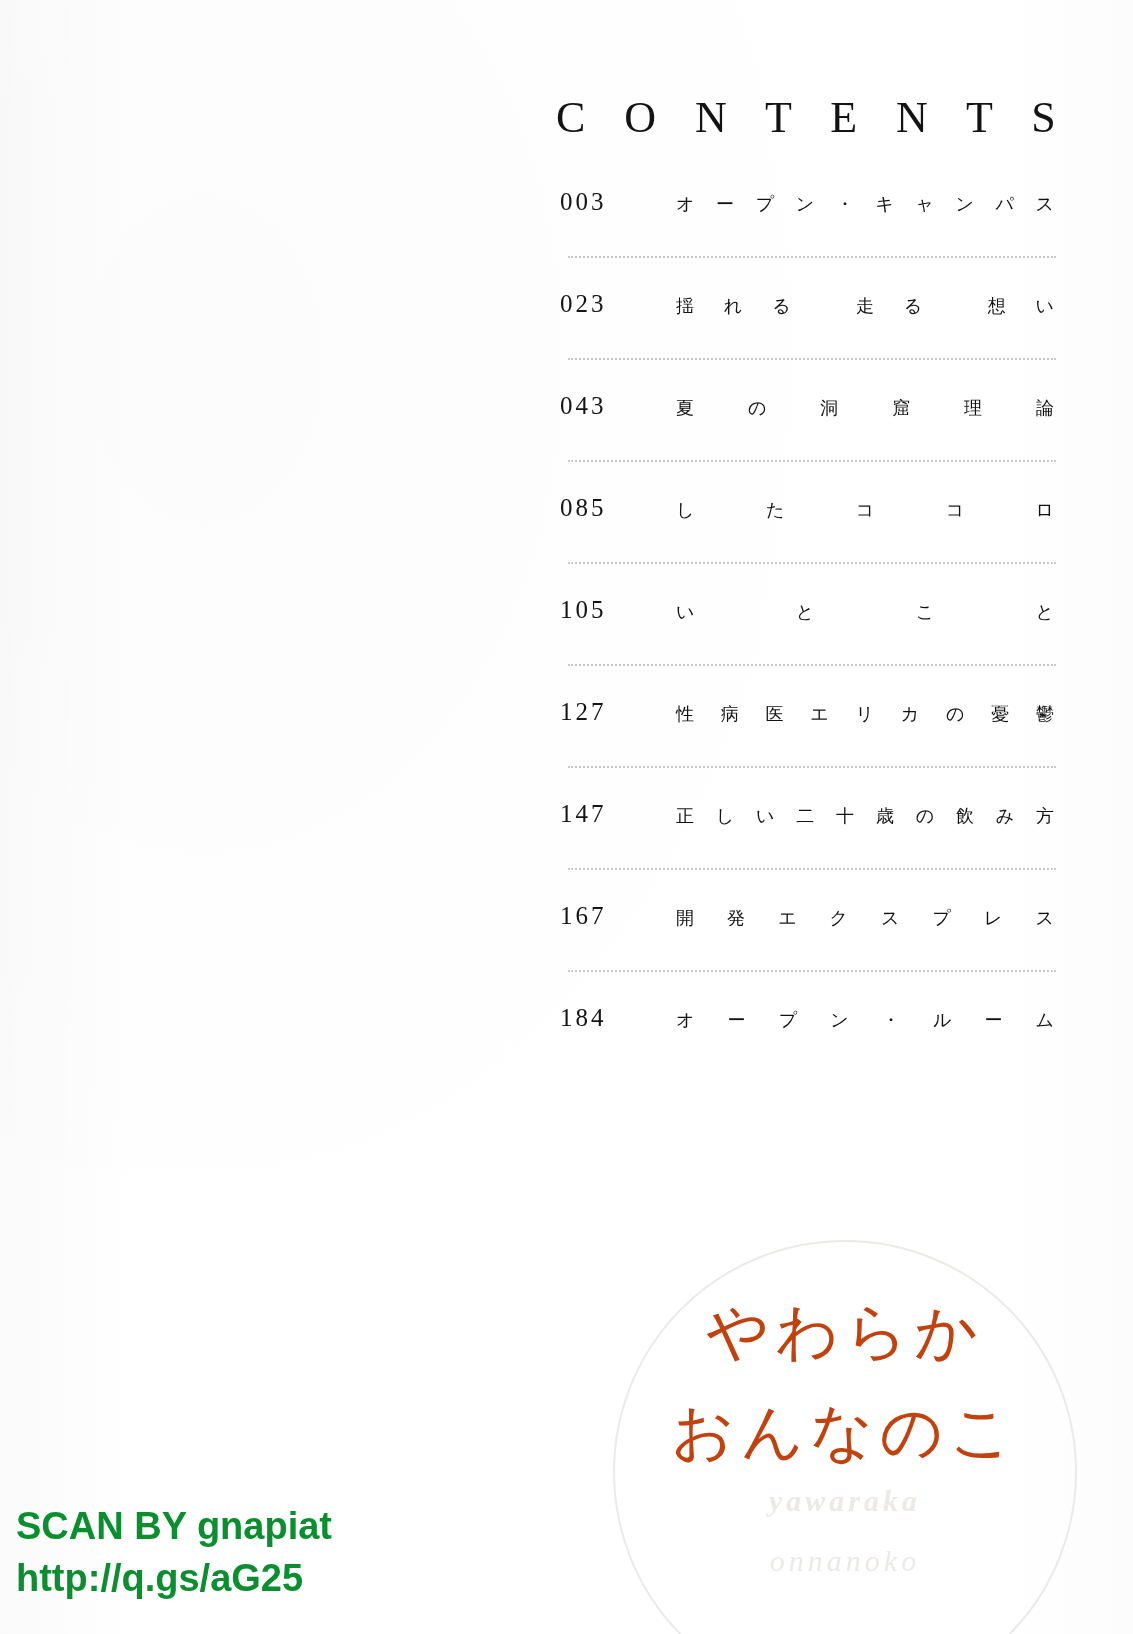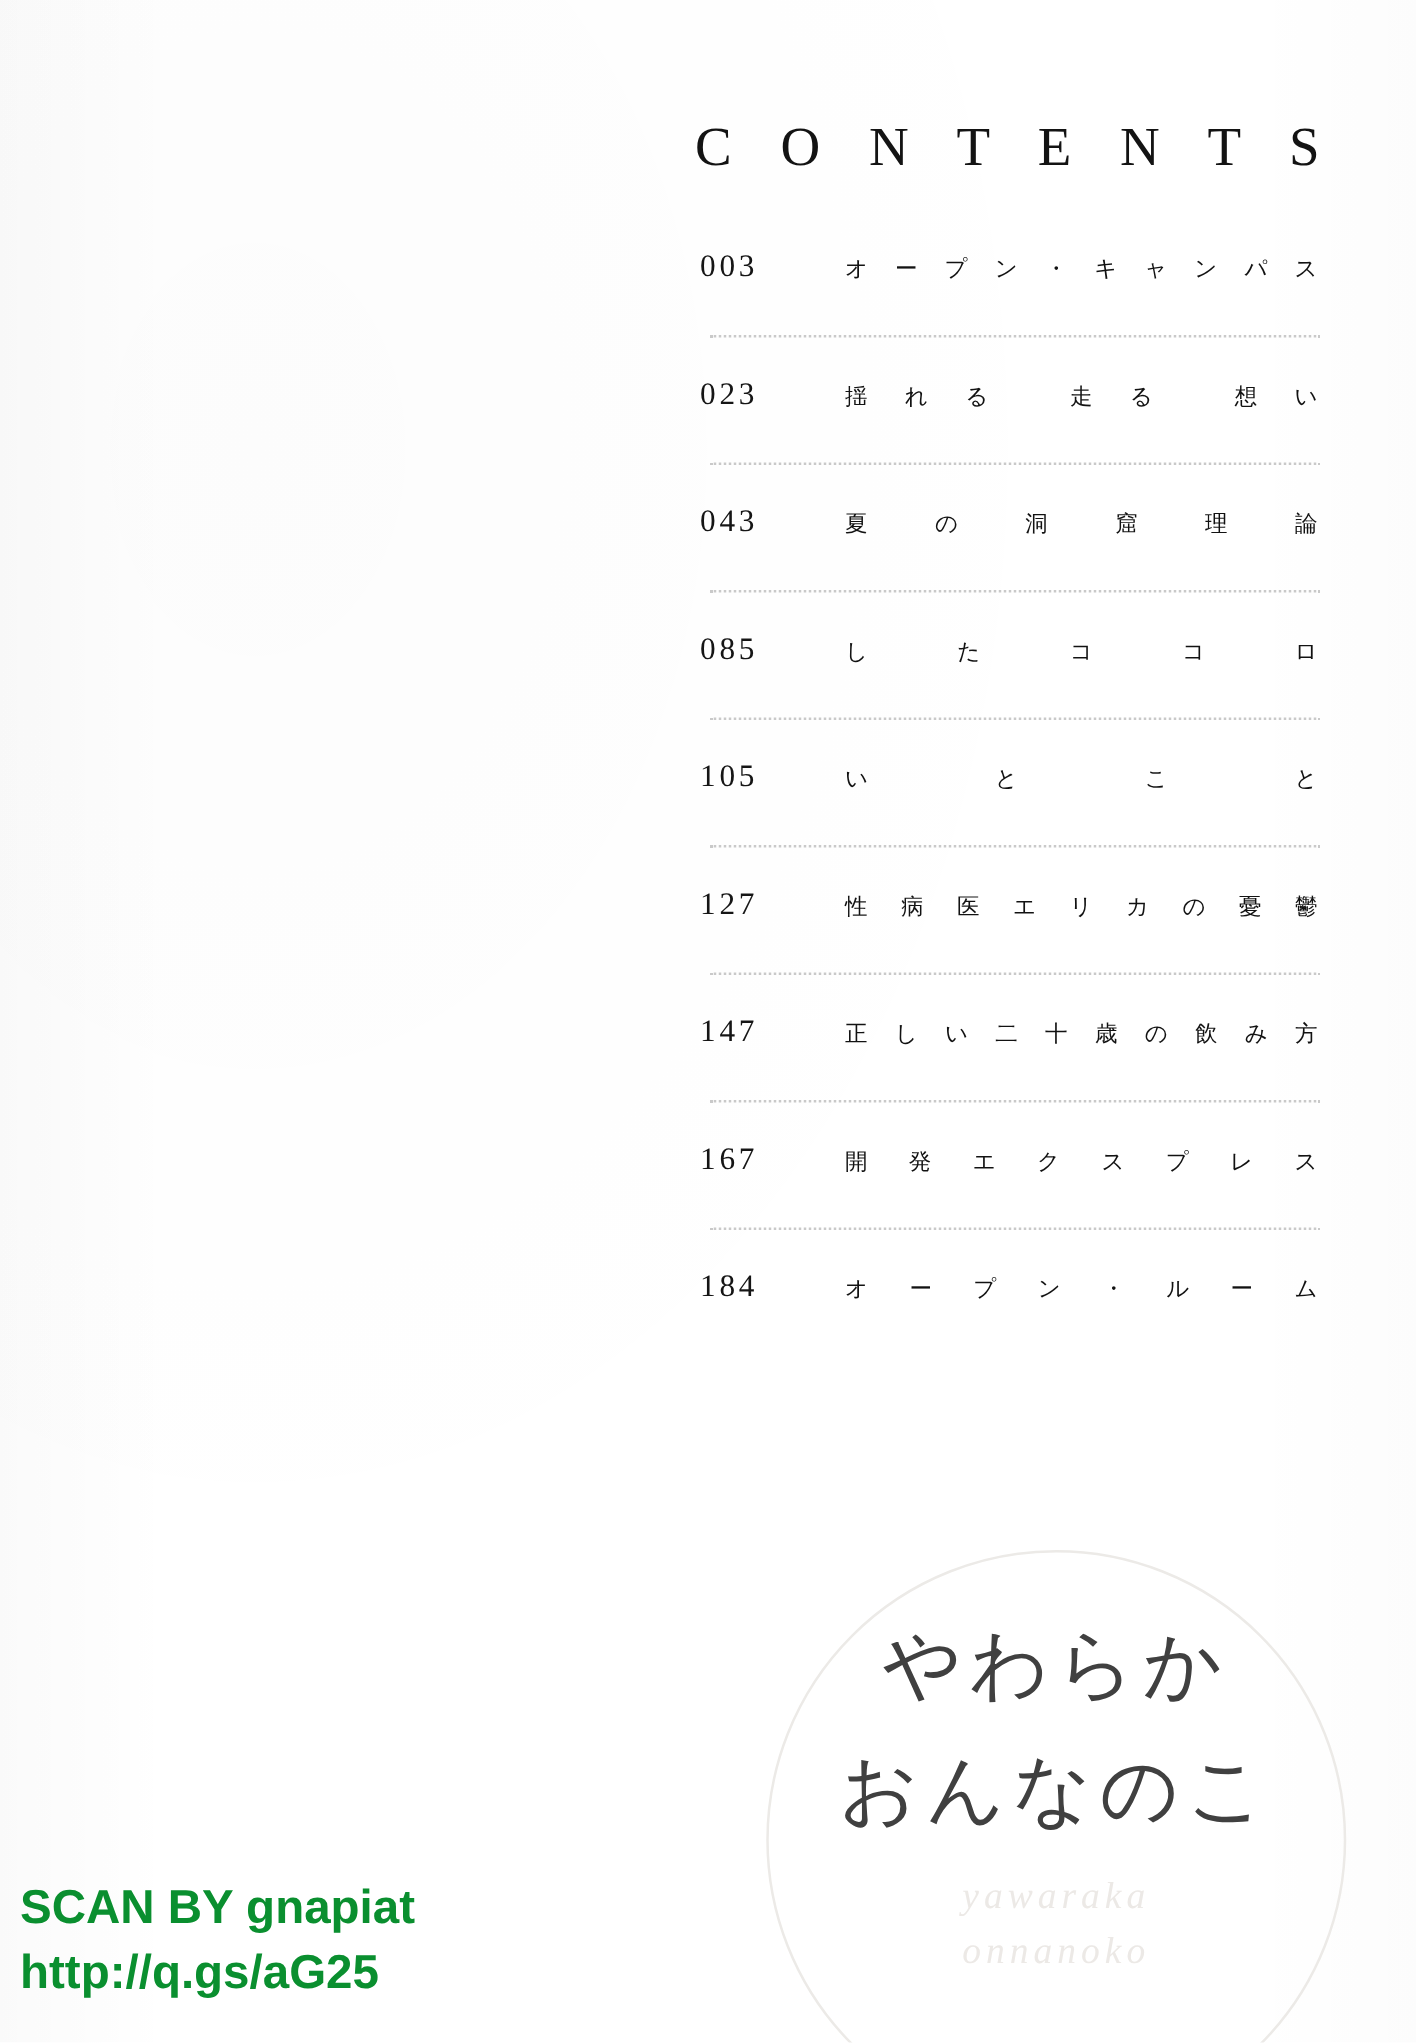--- a/index.html
+++ b/index.html
@@ -34,21 +34,21 @@
 
   .contents-heading {
     font-family: "Liberation Serif", serif;
     font-size: 44px;
     letter-spacing: 14px;
     color: #131313;
     text-align: right;
     padding-right: 2px;
     font-weight: 400;
     line-height: 1;
-    margin-bottom: 60px;
+    margin-bottom: 48px;
     white-space: nowrap;
   }
 
   .toc-list {
     list-style: none;
     margin: 0;
     padding: 0;
   }
 
   .toc-entry {
@@ -108,37 +108,37 @@
     pointer-events: none;
   }
   .stamp-line {
     position: absolute;
     left: 0;
     width: 100%;
     text-align: center;
     font-family: "DejaVu Sans", sans-serif;
     font-size: 62px;
     letter-spacing: 6px;
-    color: #404040;
+    color: #c2410c;
     white-space: nowrap;
   }
   .stamp-line.l1 { top: 48px; }
   .stamp-line.l2 { top: 148px; }
   .stamp-rom {
     position: absolute;
     left: 0;
     width: 100%;
     text-align: center;
     font-family: "Liberation Serif", serif;
     font-style: italic;
     font-size: 30px;
     letter-spacing: 4px;
     color: #ece9e6;
   }
-  .stamp-rom.r1 { top: 258px; }
+  .stamp-rom.r1 { top: 242px; font-weight: bold; }
   .stamp-rom.r2 { top: 302px; }
 
   .watermark {
     position: absolute;
     left: 16px;
     bottom: 30px;
     font-family: "Liberation Sans", sans-serif;
     font-weight: bold;
     font-size: 38px;
     line-height: 1.35;

